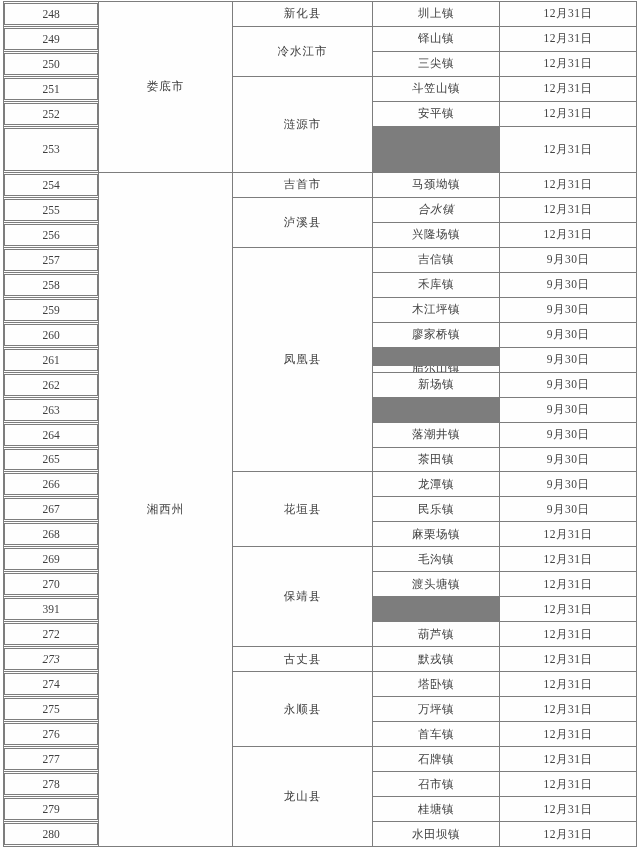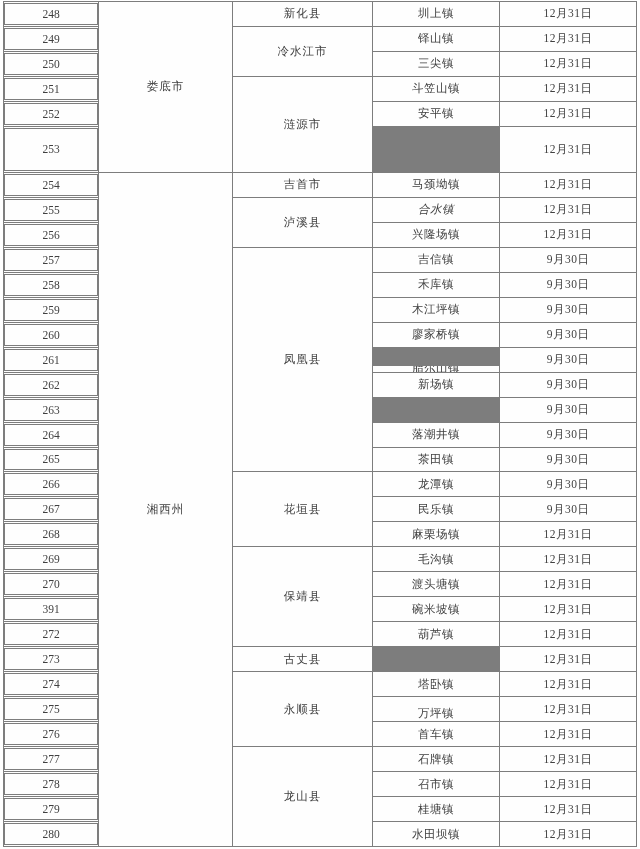--- a/index.html
+++ b/index.html
@@ -248,54 +248,54 @@
       </div>
       <div class="cell town-cell" style="grid-area: 23 / 4;">
         <span>渡头塘镇</span>
       </div>
       <div class="cell date-cell" style="grid-area: 23 / 5;">
         <span>12月31日</span>
       </div>
       <div class="num-cell" style="grid-area: 24 / 1;">
         <div class="num-inner">391</div>
       </div>
-      <div class="cell town-cell" style="grid-area: 24 / 4;">
-        <span>碗米坡镇</span>
-      </div>
       <div class="cell date-cell" style="grid-area: 24 / 5;">
         <span>12月31日</span>
       </div>
       <div class="num-cell" style="grid-area: 25 / 1;">
         <div class="num-inner">272</div>
       </div>
       <div class="cell town-cell" style="grid-area: 25 / 4;">
         <span>葫芦镇</span>
       </div>
       <div class="cell date-cell" style="grid-area: 25 / 5;">
         <span>12月31日</span>
       </div>
-      <div class="num-cell" style="grid-area: 26 / 1;">
+      <div class="num-cell" style="grid-area: 26 / 1; font-style: italic;">
         <div class="num-inner">273</div>
+      </div>
+      <div class="cell town-cell" style="grid-area: 26 / 4;">
+        <span>默戎镇</span>
       </div>
       <div class="cell date-cell" style="grid-area: 26 / 5;">
         <span>12月31日</span>
       </div>
       <div class="num-cell" style="grid-area: 27 / 1;">
         <div class="num-inner">274</div>
       </div>
       <div class="cell town-cell" style="grid-area: 27 / 4;">
         <span>塔卧镇</span>
       </div>
       <div class="cell date-cell" style="grid-area: 27 / 5;">
         <span>12月31日</span>
       </div>
       <div class="num-cell" style="grid-area: 28 / 1; text-align: center;">
         <div class="num-inner">275</div>
       </div>
-      <div class="cell town-cell" style="grid-area: 28 / 4; align-items: flex-end;">
+      <div class="cell town-cell" style="grid-area: 28 / 4;">
         <span>万坪镇</span>
       </div>
       <div class="cell date-cell" style="grid-area: 28 / 5;">
         <span>12月31日</span>
       </div>
       <div class="num-cell" style="grid-area: 29 / 1;">
         <div class="num-inner">276</div>
       </div>
       <div class="cell town-cell" style="grid-area: 29 / 4;">
         <span>首车镇</span>

